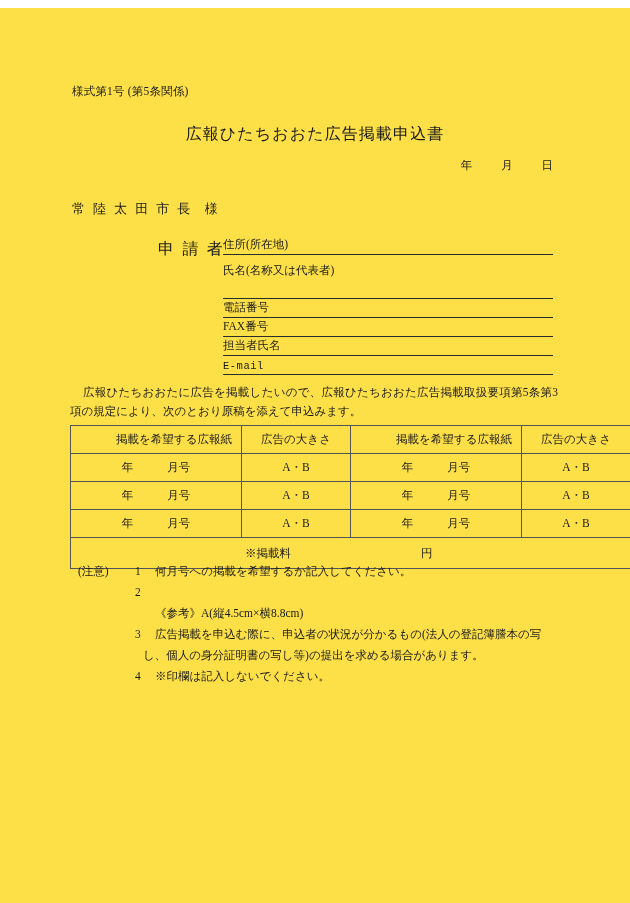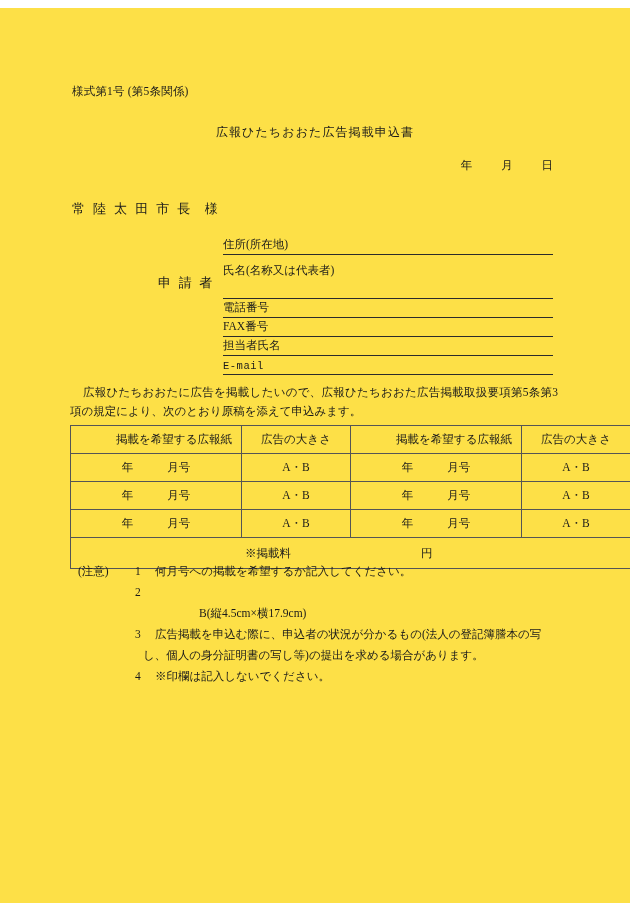--- a/index.html
+++ b/index.html
@@ -31,21 +31,21 @@
     font-size: 11.5px;
     letter-spacing: 0.2px;
     white-space: nowrap;
   }
   .doc-title {
     position: absolute;
     left: 0;
     top: 116px;
     width: 630px;
     text-align: center;
-    font-size: 12px;
+    font-size: 16px;
     letter-spacing: 1.1px;
     white-space: nowrap;
   }
   .date-line {
     position: absolute;
     left: 0;
     top: 150px;
     width: 553px;
     text-align: right;
     font-size: 11.5px;
@@ -65,24 +65,23 @@
   .addressee .sama {
     margin-left: 12px;
     letter-spacing: 0.5px;
   }
 
   
   .applicant-label {
     position: absolute;
     left: 158px;
     top: 231px;
-    font-size: 13px;
+    font-size: 16px;
     letter-spacing: 2.2px;
     white-space: nowrap;
-    margin-top: 35px;
   }
   .fields {
     position: absolute;
     left: 223px;
     top: 228px;
     width: 330px;
   }
   .field-row {
     position: relative;
     height: 19px;
@@ -314,21 +313,21 @@
   <div class="notes">
     <div class="note-row">
       <span class="note-caption">(注意)</span>
       <span class="note-num">1</span>
       <span class="note-text">何月号への掲載を希望するか記入してください。</span>
     </div>
     <div class="note-row">
       <span class="note-num">2</span>
     </div>
     <div class="note-row">
-      <span class="ref-line"><span class="szB lat">B(縦4.5cm×横17.9cm)</span></span>
+      <span class="ref-line"><span>《参考》</span><span class="lat">A(縦4.5cm×横8.8cm)</span></span>
     </div>
     <div class="note-row">
       <span class="note-num">3</span>
       <span class="note-text wrap">広告掲載を申込む際に、申込者の状況が分かるもの(法人の登記簿謄本の写</span>
     </div>
     <div class="note-row">
       <span class="note-text">
           <span class="cont">し、個人の身分証明書の写し等)の提出を求める場合があります。</span>
         </span>
     </div>

